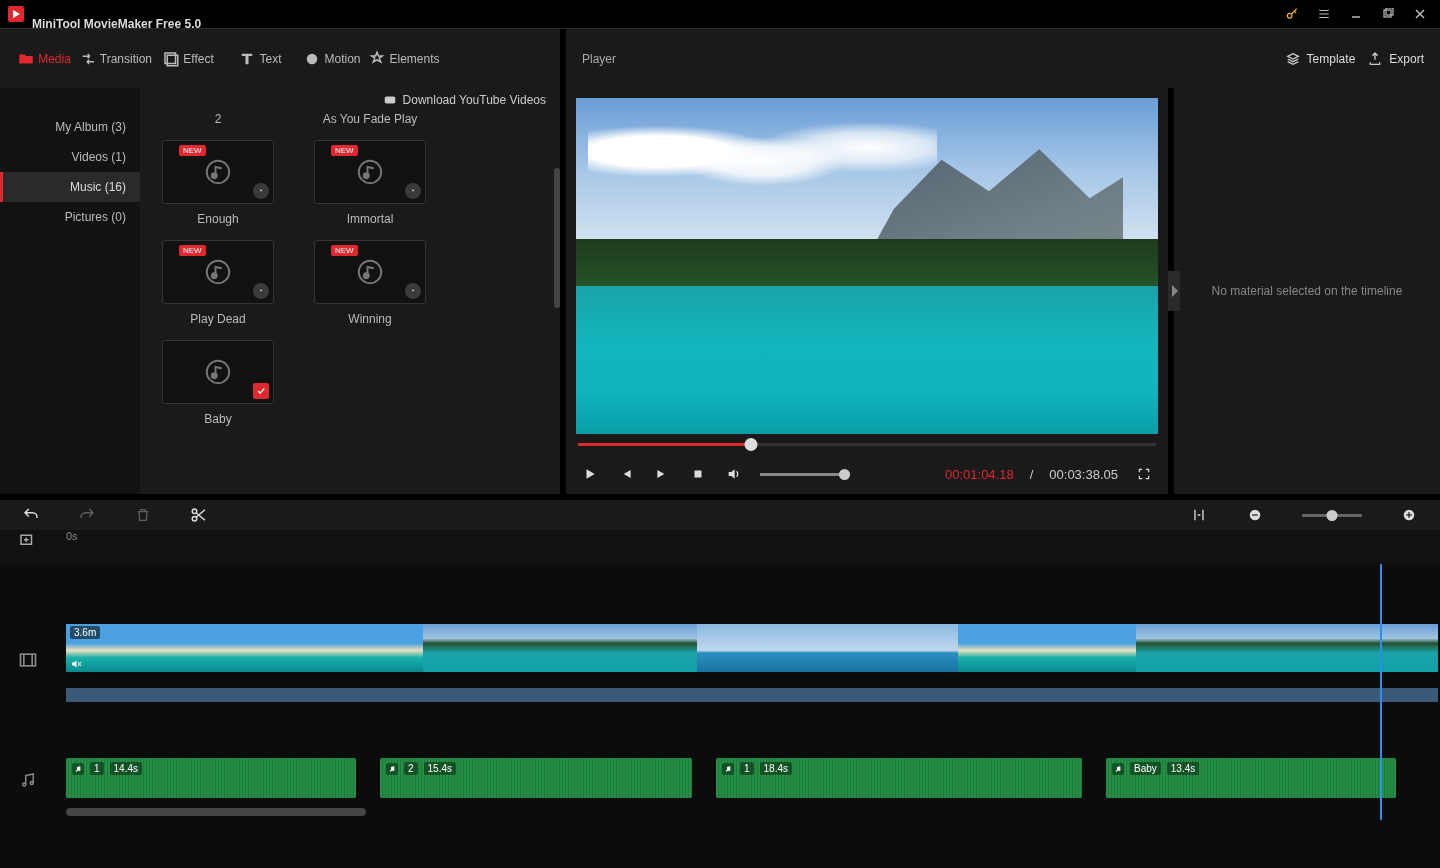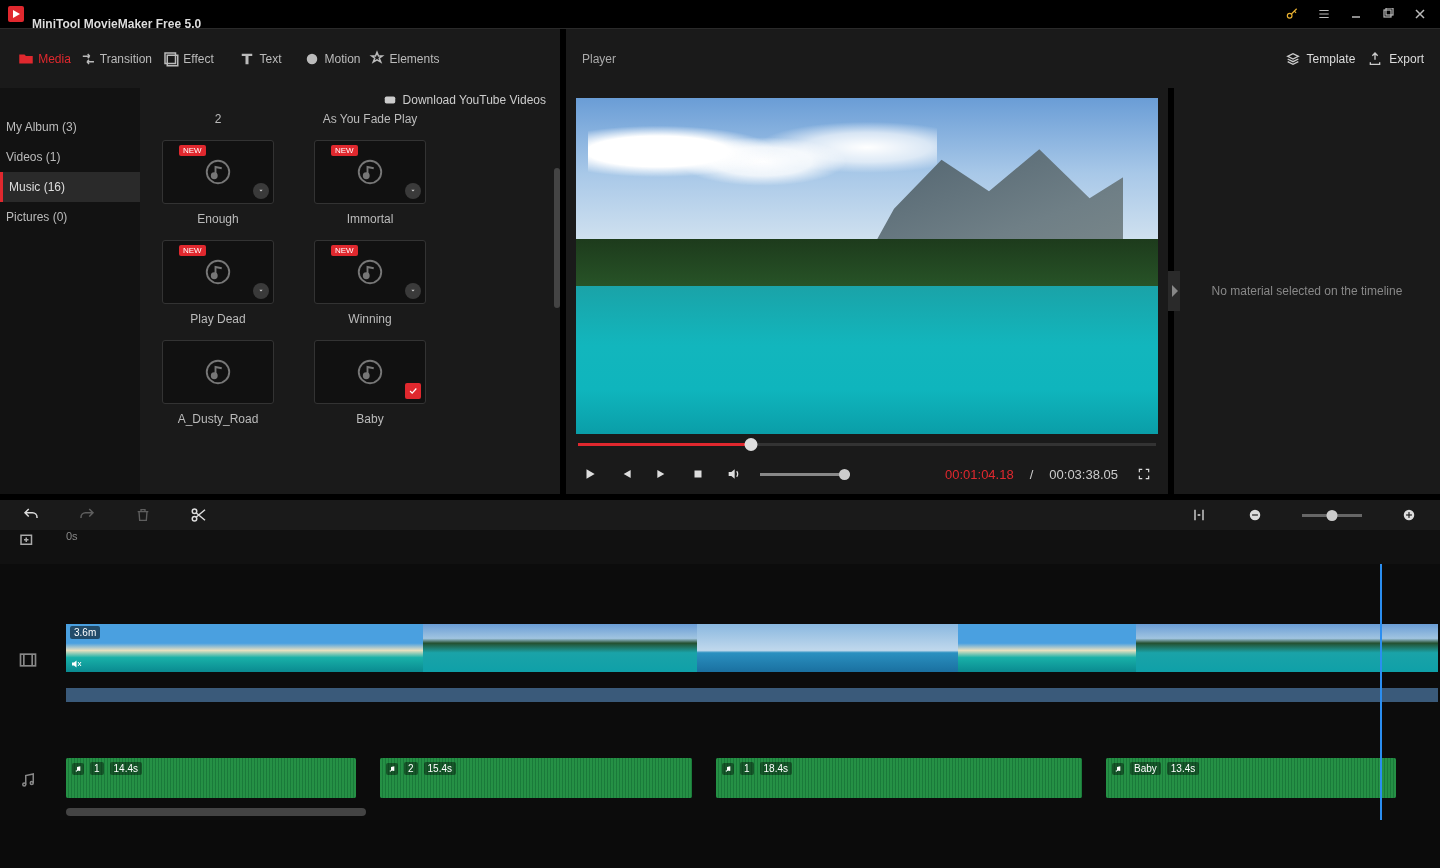--- a/index.html
+++ b/index.html
@@ -14,21 +14,21 @@
 .tool-tab { width:72px; display:flex; align-items:center; justify-content:center; gap:3px; font-size:12px; color:#bbb; cursor:pointer; border-radius:3px;}
 .tool-tab.active { color:#e0282e;}
 .tool-tab .ticon { width:18px; height:18px;}
 .player-header { flex:1; background:#1a1a1a; display:flex; align-items:center; padding:0 16px; gap:12px; border-left:6px solid #000;}
 .player-header .ph-title{font-size:12px; color:#aaa;}
 .player-header .ph-spacer{flex:1;}
 .player-header .ph-btn{display:flex; align-items:center; gap:6px; font-size:12px; color:#ddd; cursor:pointer;}
 .main { display:flex; height: 406px; }
 .side-col { width:140px; background:#121212;}
 .side-col .side-top { height:24px; }
-.side-item { height:30px; display:flex; align-items:center; padding:0 6px; font-size:12px; color:#bbb; cursor:pointer;}
+.side-item { height:30px; display:flex; align-items:center; padding:0 14px; font-size:12px; color:#bbb; cursor:pointer;justify-content:flex-end;}
 .side-item.active { background:#2a2a2a; border-left:3px solid #e0282e; color:#ddd;}
 .media-grid-col { width:420px; background:#1a1a1a; position:relative;}
 .dl-bar { height:24px; display:flex; align-items:center; justify-content:flex-end; padding:0 14px; font-size:12px; color:#ccc; gap:6px;}
 .grid-scroll { position:absolute; top:24px; left:0; right:0; bottom:0; overflow:hidden;}
 .grid-inner { padding-top:0;}
 .grid-row { display:flex; gap:32px; padding-left:18px;}
 .card-wrap { width:120px; display:flex; flex-direction:column; align-items:center; gap:8px;}
 .card { width:112px; height:64px; background:#111; border:1px solid #333; border-radius:3px; position:relative; display:flex; align-items:center; justify-content:center; cursor:pointer;}
 .card .new { position:absolute; top:4px; left:16px; background:#e0282e; color:#fff; font-size:8px; padding:1px 4px; border-radius:2px;}
 .card .dl { position:absolute; bottom:4px; right:4px; width:16px; height:16px; background:#3a3a3a; border-radius:50%; display:flex;align-items:center;justify-content:center;}
@@ -289,30 +289,20 @@
             </div>
           </div>
           <div class="grid-row" style="margin-bottom: 14px;">
             <div class="card-wrap">
               <div class="card">
                 <svg width="30" height="30" viewBox="0 0 24 24" fill="none" stroke="#777" stroke-width="1.5">
                   <circle cx="12" cy="12" r="9"></circle>
                   <path d="M10 15V8l5 1"></path>
                   <circle cx="9" cy="15" r="2" fill="#777"></circle>
                 </svg>
-              </div>
-              <div class="card-label">A_Dusty_Road</div>
-            </div>
-            <div class="card-wrap">
-              <div class="card">
-                <svg width="30" height="30" viewBox="0 0 24 24" fill="none" stroke="#777" stroke-width="1.5">
-                  <circle cx="12" cy="12" r="9"></circle>
-                  <path d="M10 15V8l5 1"></path>
-                  <circle cx="9" cy="15" r="2" fill="#777"></circle>
-                </svg>
                 <div class="chk">
                   <svg width="10" height="10" viewBox="0 0 24 24" fill="none" stroke="#fff" stroke-width="3">
                     <path d="M5 12l5 5L20 6"></path>
                   </svg>
                 </div>
               </div>
               <div class="card-label">Baby</div>
             </div>
           </div>
         </div>

